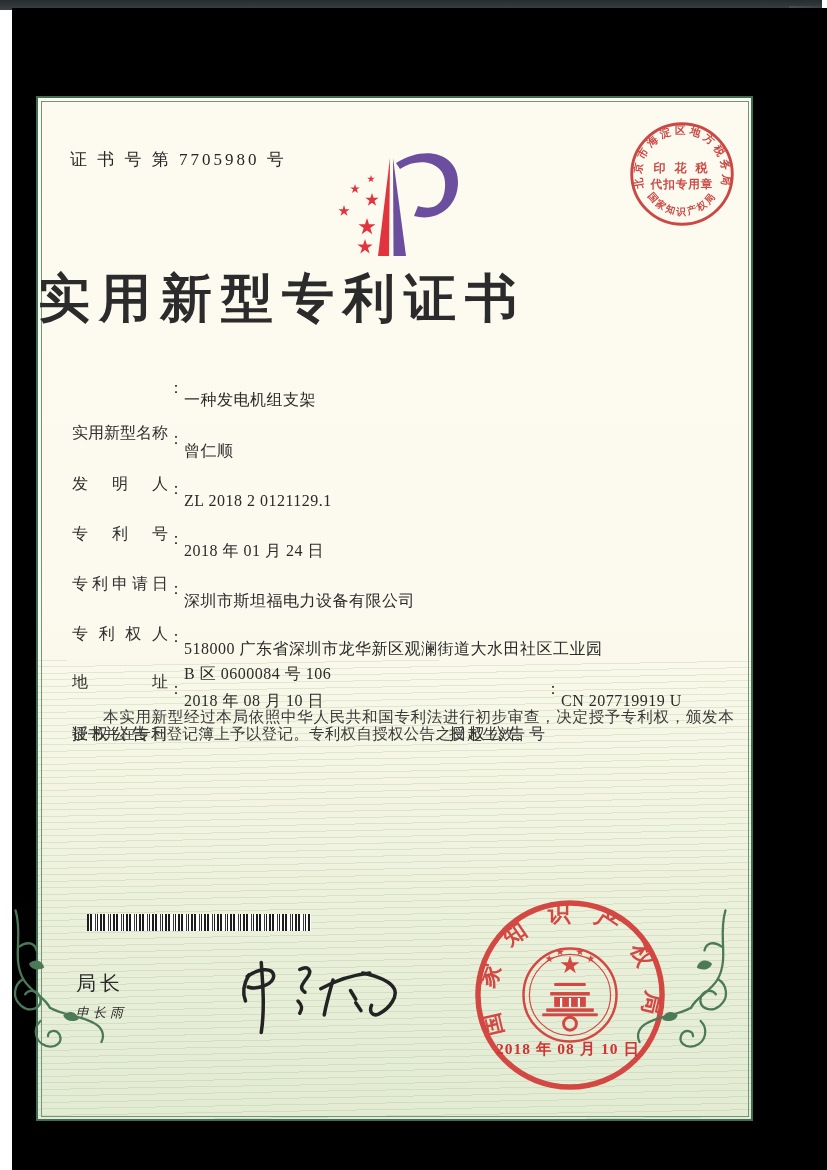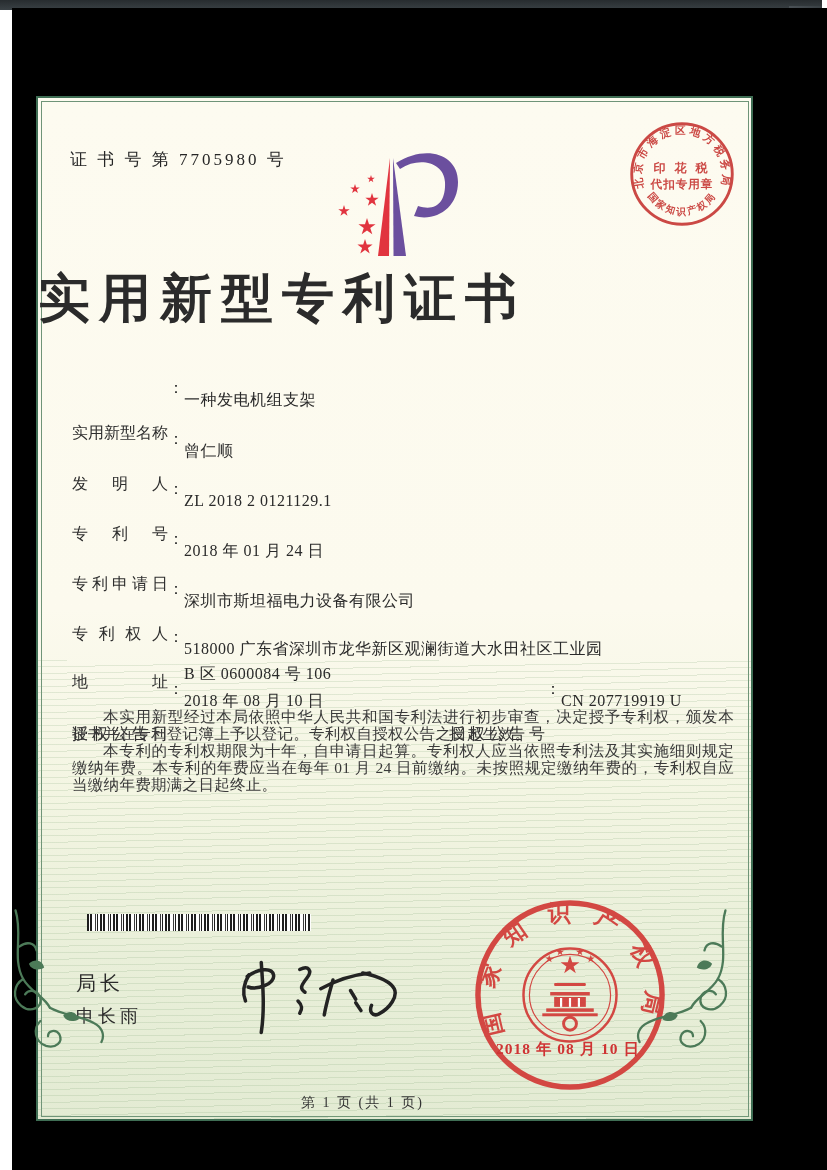--- a/index.html
+++ b/index.html
@@ -44,21 +44,21 @@
   .paras p{margin:0;text-indent:2em;}
 
   .barcode{position:absolute;left:49px;top:816px;width:224px;height:17px;
     background:repeating-linear-gradient(90deg,
       #1d1d1d 0 2px,#fdfdfd 2px 3px,
       #1d1d1d 3px 5px,#fdfdfd 5px 8px,
       #3a3a3a 8px 9px,#fdfdfd 9px 10px,
       #1d1d1d 10px 11px,#fdfdfd 11px 13px);}
 
   .sig-title{position:absolute;left:38px;top:872px;font-size:20px;letter-spacing:4px;color:#2b2b2b;}
-  .sig-name{position:absolute;left:38px;top:906px;font-size:18px;letter-spacing:4px;color:#2b2b2b;}
+  .sig-name{position:absolute;left:38px;top:906px;font-size:13px;letter-spacing:4px;color:#2b2b2b;font-style:italic;}
   .signature{position:absolute;left:176px;top:840px;width:210px;height:105px;}
 
   .seal{position:absolute;left:433px;top:798px;width:198px;height:198px;opacity:.93;}
   .seal-date{position:absolute;left:440px;top:941px;width:180px;text-align:center;
     font-size:15.5px;font-weight:bold;letter-spacing:1px;color:#cf3434;}
 
   .footer{position:absolute;left:0;top:996px;width:100%;box-sizing:border-box;padding-right:64px;
     text-align:center;font-size:14px;letter-spacing:2px;color:#333;}
 
   .orn{position:absolute;width:105px;height:148px;}
@@ -152,21 +152,20 @@
       <div class="frow" style="top:301px">
         <span class="f-label">授权公告日</span><span class="f-colon">：</span><span class="f-value">2018 年 08 月 10 日</span>
         <span class="grant2">
           <span class="f-label">授权公告号</span><span class="f-colon">：</span><span class="f-value">CN 207719919 U</span>
         </span>
       </div>
     </div>
 
     <div class="paras">
       <p>本实用新型经过本局依照中华人民共和国专利法进行初步审查，决定授予专利权，颁发本证书并在专利登记簿上予以登记。专利权自授权公告之日起生效。</p>
-      <p>本专利的专利权期限为十年，自申请日起算。专利权人应当依照专利法及其实施细则规定缴纳年费。本专利的年费应当在每年 01 月 24 日前缴纳。未按照规定缴纳年费的，专利权自应当缴纳年费期满之日起终止。</p>
     </div>
 
     <div class="barcode"></div>
 
     <div class="sig-title">局长</div>
     <div class="sig-name">申长雨</div>
 
     <svg class="signature" viewBox="0 0 220 120">
       <g fill="none" stroke="#232323" stroke-width="4" stroke-linecap="round" stroke-linejoin="round">
         <path d="M 30,42 C 24,52 22,62 26,72"></path>
@@ -218,21 +217,20 @@
         <g stroke="#fff" stroke-width="2.2">
           <line x1="91" y1="103" x2="91" y2="112"></line>
           <line x1="100" y1="103" x2="100" y2="112"></line>
           <line x1="109" y1="103" x2="109" y2="112"></line>
         </g>
         <circle cx="100" cy="129" r="6.5" fill="none" stroke-width="3"></circle>
       </g>
     </svg>
     <div class="seal-date">2018 年 08 月 10 日</div>
 
-    <div class="footer">第 1 页 (共 1 页)</div>
   </div>
 
   <svg class="orn orn-left" viewBox="0 0 110 150">
     <g fill="none" stroke="#4c7a58" stroke-width="2.4" stroke-linecap="round">
       <path d="M 10,2 C 18,28 6,52 18,74 C 26,88 40,92 46,104"></path>
       <path d="M 18,74 C 8,80 6,94 16,102 C 26,110 38,104 36,94 C 34,86 24,84 20,90"></path>
       <path d="M 46,104 C 60,112 78,112 92,120 C 100,124 104,132 100,140"></path>
       <path d="M 36,118 C 28,126 30,140 42,144 C 52,147 60,140 56,132 C 52,126 44,128 44,134"></path>
       <path d="M 14,40 C 22,34 30,36 32,44"></path>
     </g>

